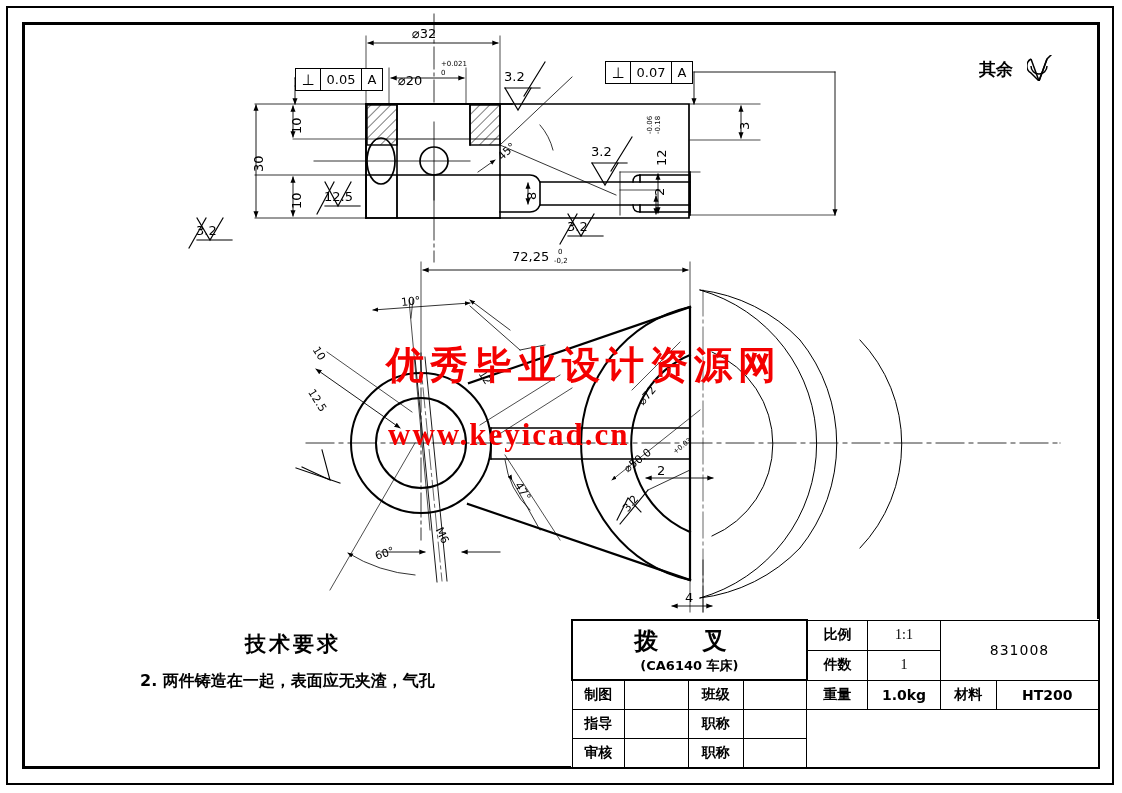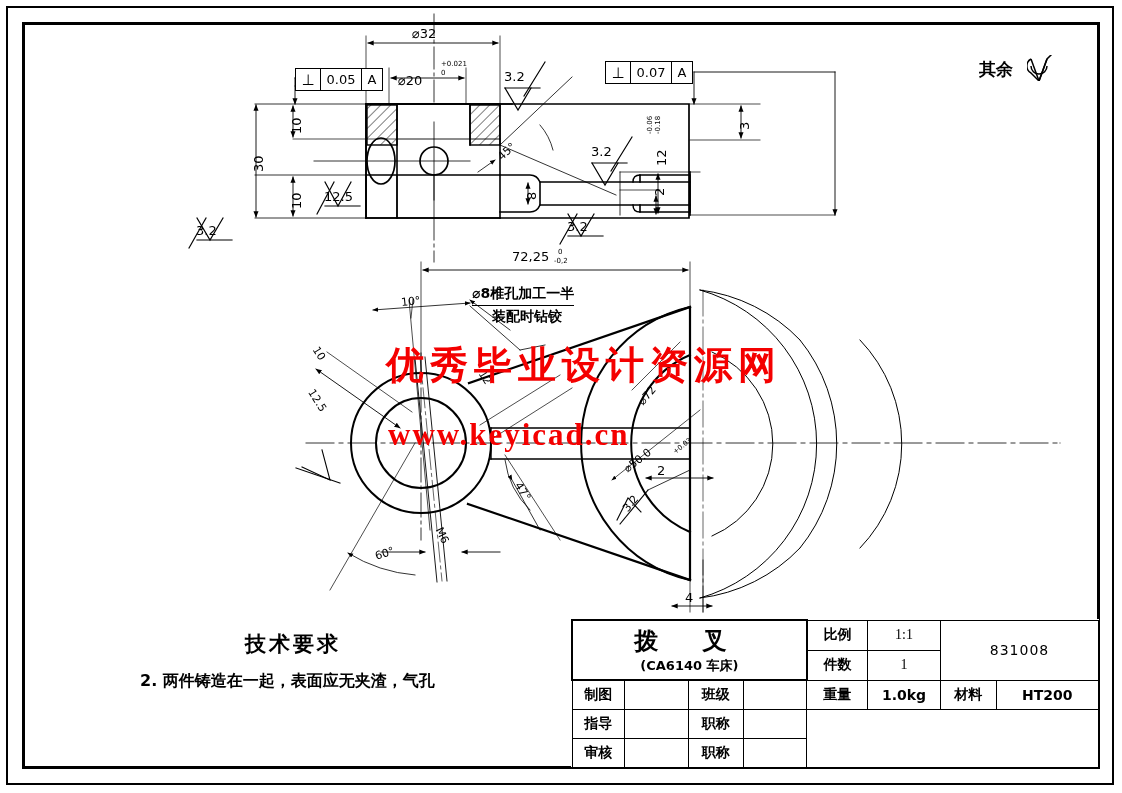--- a/index.html
+++ b/index.html
@@ -319,25 +319,20 @@
   <div class="t dim" style="left:324px;top:190px;">12.5</div>
   <div class="t dim" style="left:196px;top:224px;">3.2</div>
   <div class="t dim" style="left:504px;top:70px;">3.2</div>
   <div class="t dim" style="left:591px;top:145px;">3.2</div>
   <div class="t dim" style="left:567px;top:220px;">3.2</div>
 
   <div class="t dim" style="left:512px;top:250px;">72,25</div>
   <div class="t tol" style="left:558px;top:249px;">0</div>
   <div class="t tol" style="left:554px;top:258px;">-0,2</div>
 
-  <div style="position:absolute;left:472px;top:285px;z-index:45;">
-    <div class="cn" style="font-size:14px;border-bottom:1.6px solid #000;
-         padding-bottom:2px;white-space:nowrap;">⌀8椎孔加工一半</div>
-    <div class="cn" style="font-size:14px;padding-top:2px;margin-left:20px;white-space:nowrap;">装配时钻铰</div>
-  </div>
 
   <div class="t dim-s" style="left:401px;top:296px;transform:rotate(-6deg);">10°</div>
   <div class="t dim-s" style="left:513px;top:486px;transform:rotate(58deg);">47°</div>
   <div class="t dim-s" style="left:375px;top:548px;transform:rotate(-18deg);">60°</div>
 
   <div class="t dim-s" style="left:312px;top:348px;transform:rotate(58deg);">10</div>
   <div class="t dim-s" style="left:305px;top:395px;transform:rotate(58deg);">12.5</div>
   <div class="t dim-s" style="left:478px;top:372px;transform:rotate(58deg);">12</div>
   <div class="t dim-s" style="left:434px;top:530px;transform:rotate(65deg);">M6</div>
 

